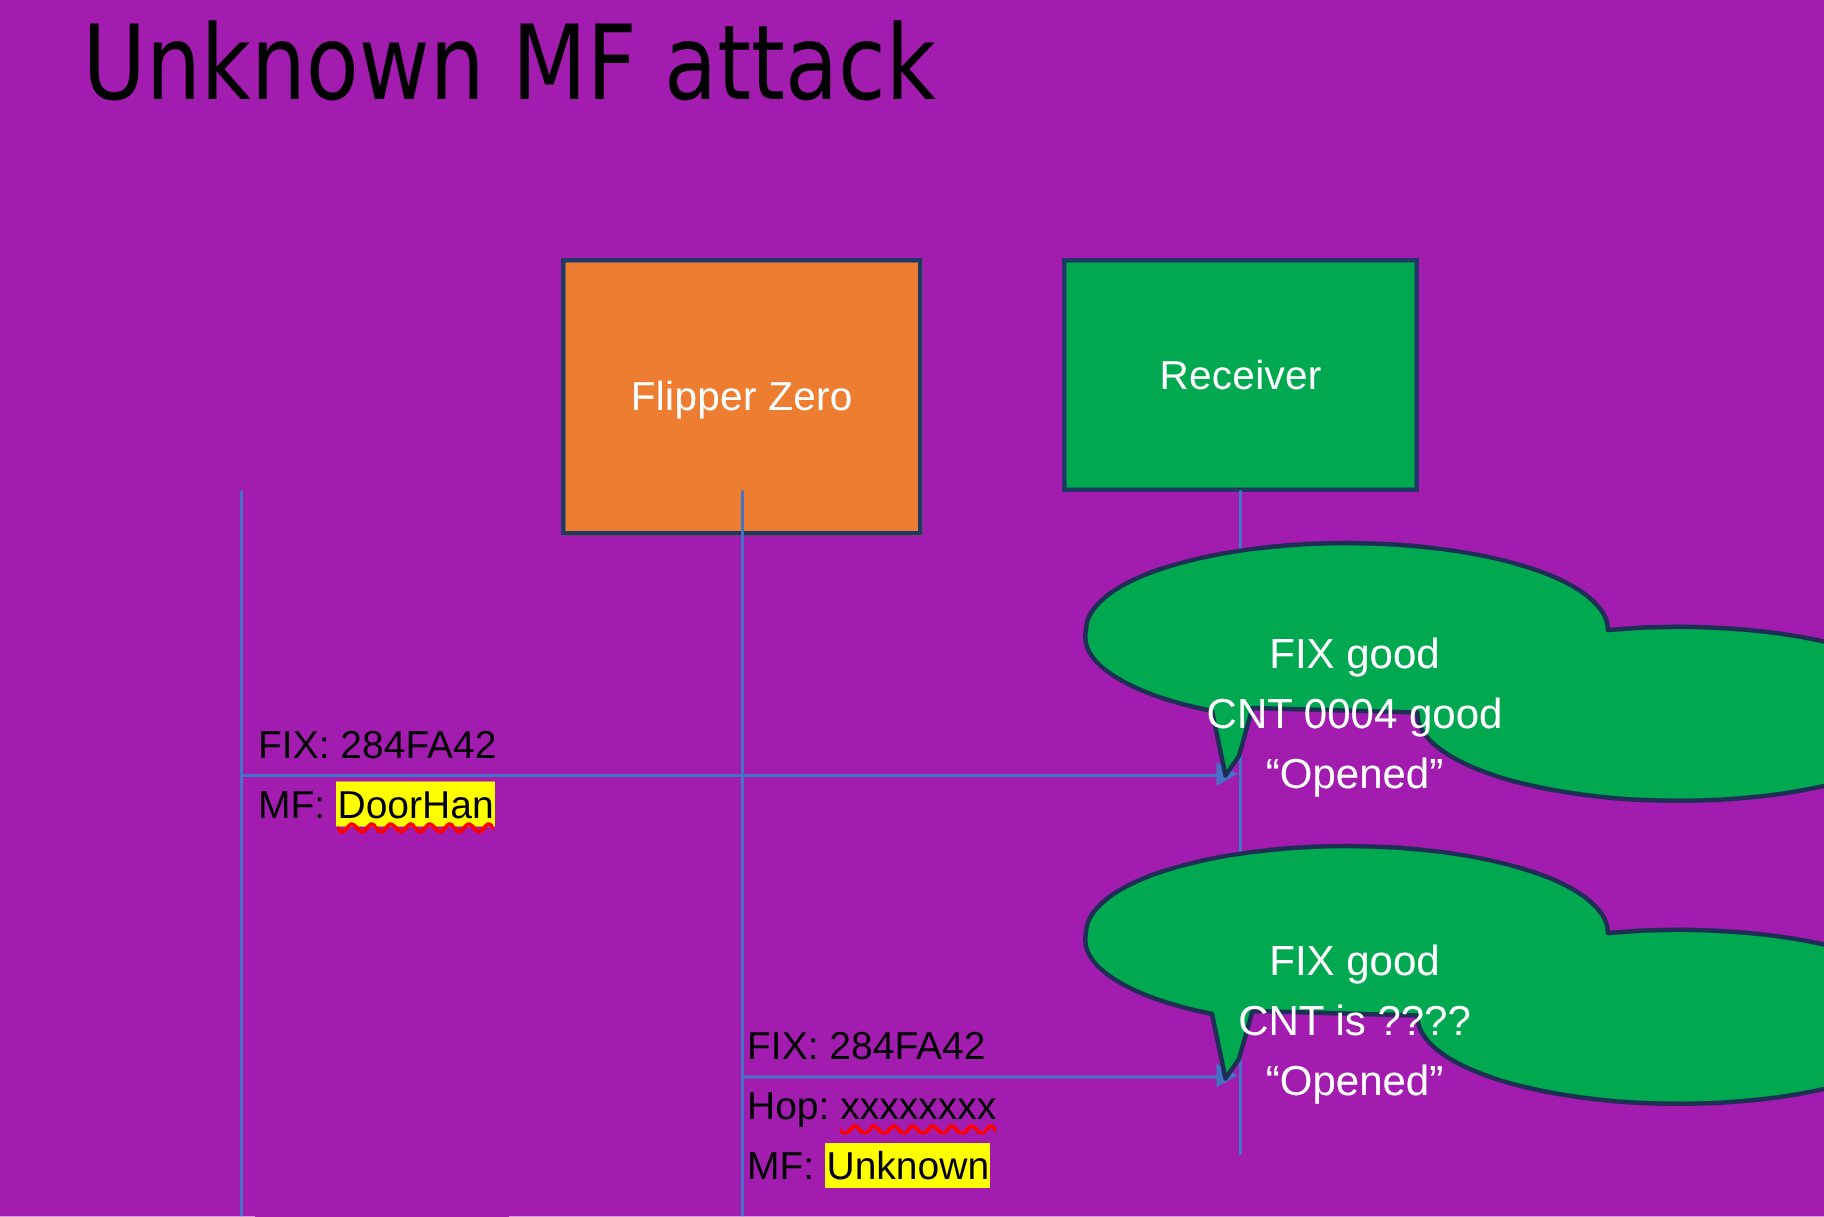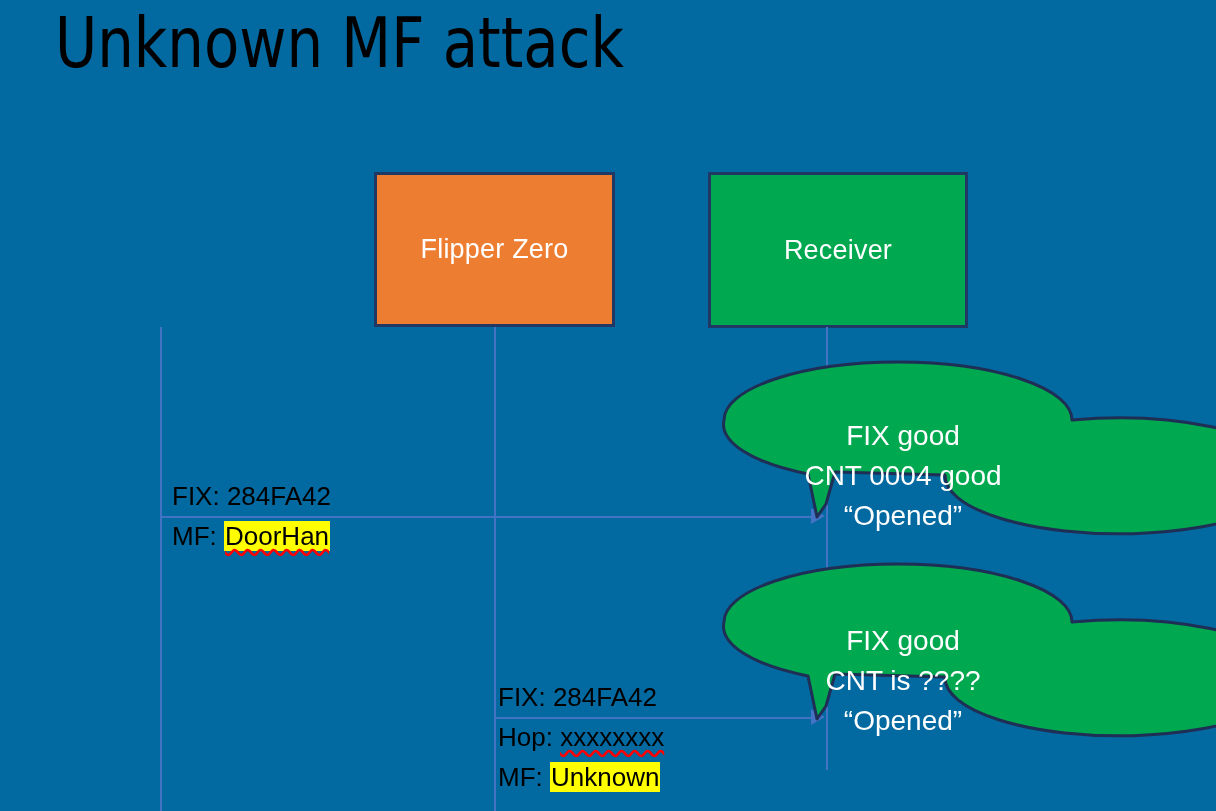--- a/index.html
+++ b/index.html
@@ -4,21 +4,21 @@
 <style>
   html, body {
     margin: 0;
     padding: 0;
     background: #ffffff;
   }
   #slide {
     position: relative;
     width: 1216px;
     height: 811px;
-    background: #0369a1;
+    background: #a21caf;
     overflow: hidden;
     font-family: "Liberation Sans", sans-serif;
   }
 
   
   #slide-title {
     position: absolute;
     left: 55px;
     top: 6px;
     font-family: "DejaVu Sans Condensed", "Liberation Sans Narrow", "Liberation Sans", sans-serif;
@@ -47,25 +47,25 @@
     font-size: 27px;
     font-weight: 400;
     letter-spacing: 0.2px;
     white-space: nowrap;
   }
   #actor-remote {
     left: 40px;  top: 172px;  width: 241px; height: 155px;
     background: #4472C4;
   }
   #actor-flipper {
-    left: 374px; top: 172px;  width: 241px; height: 155px;
+    left: 374px; top: 172px;  width: 241px; height: 185px;
     background: #ED7D31;
   }
   #actor-receiver {
-    left: 708px; top: 172px;  width: 260px; height: 156px;
+    left: 708px; top: 172px;  width: 238px; height: 156px;
     background: #00A94F;
   }
 
   
   .lifeline {
     position: absolute;
     width: 2px;
     background: #4472C4;
   }
   #lifeline-remote   { left: 160px; top: 327px; height: 484px; }

